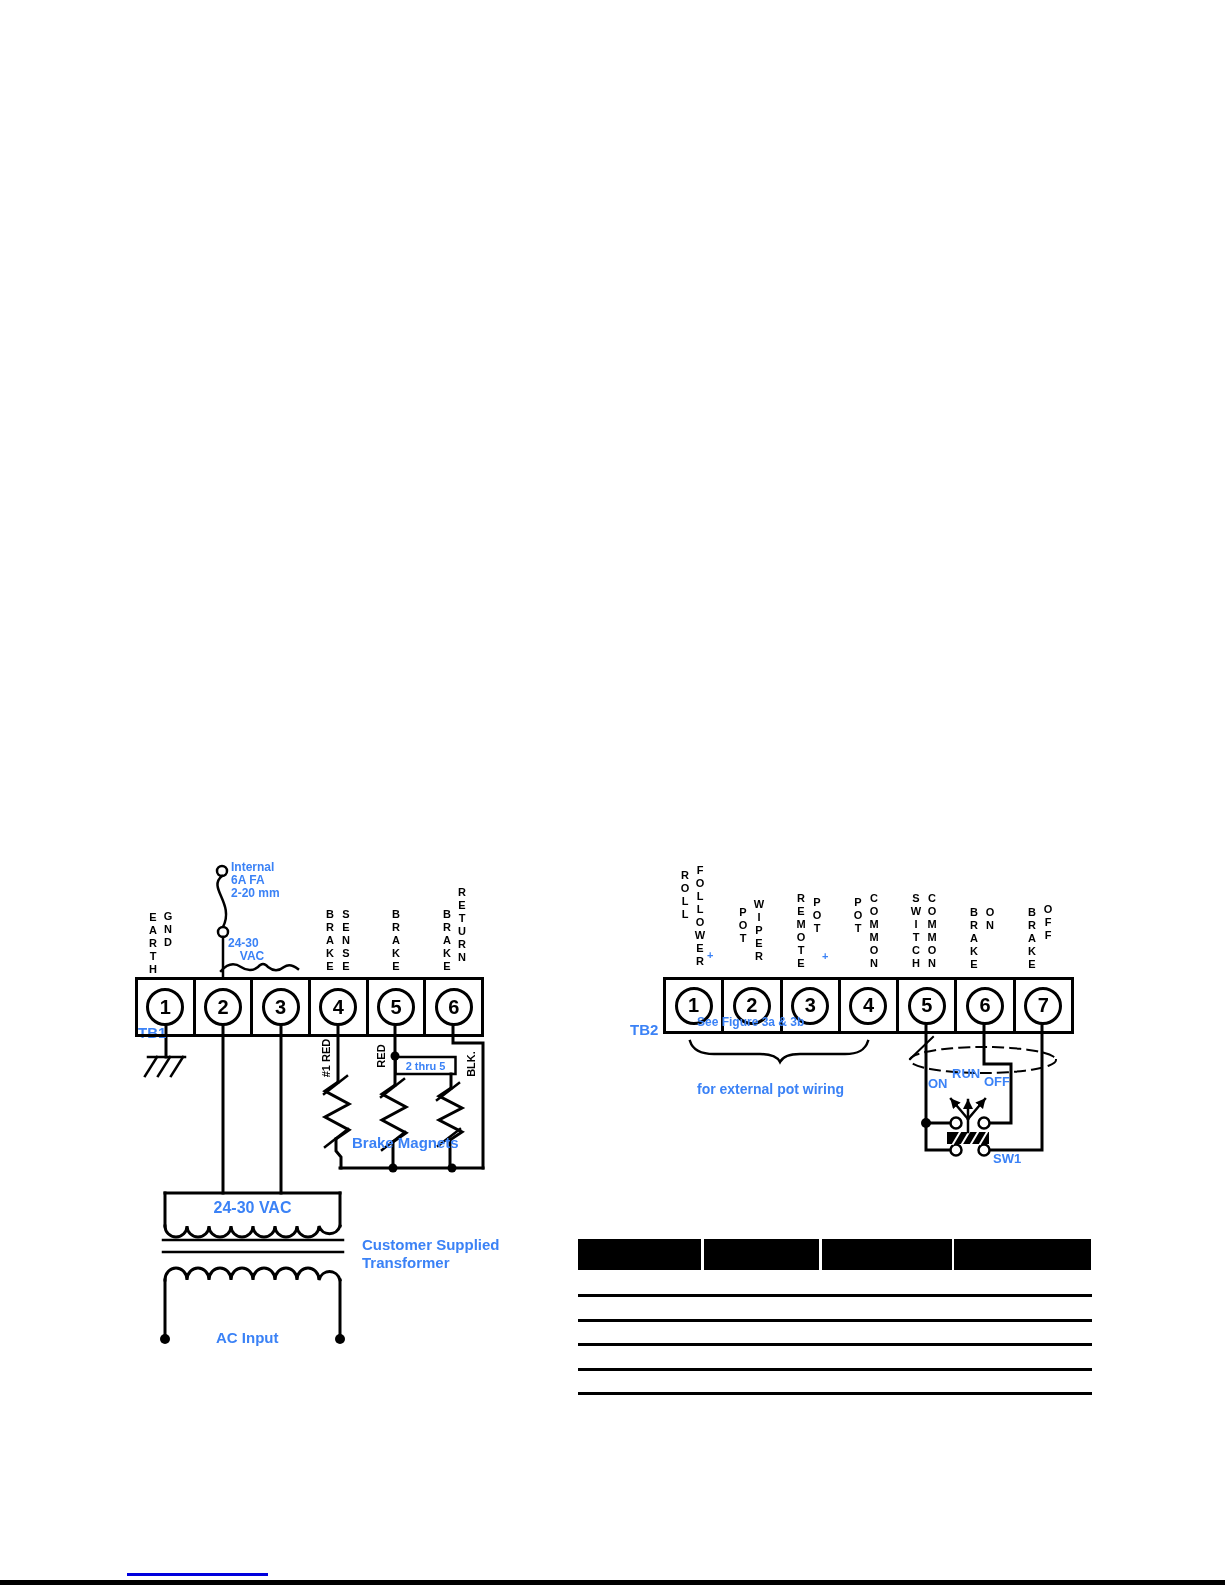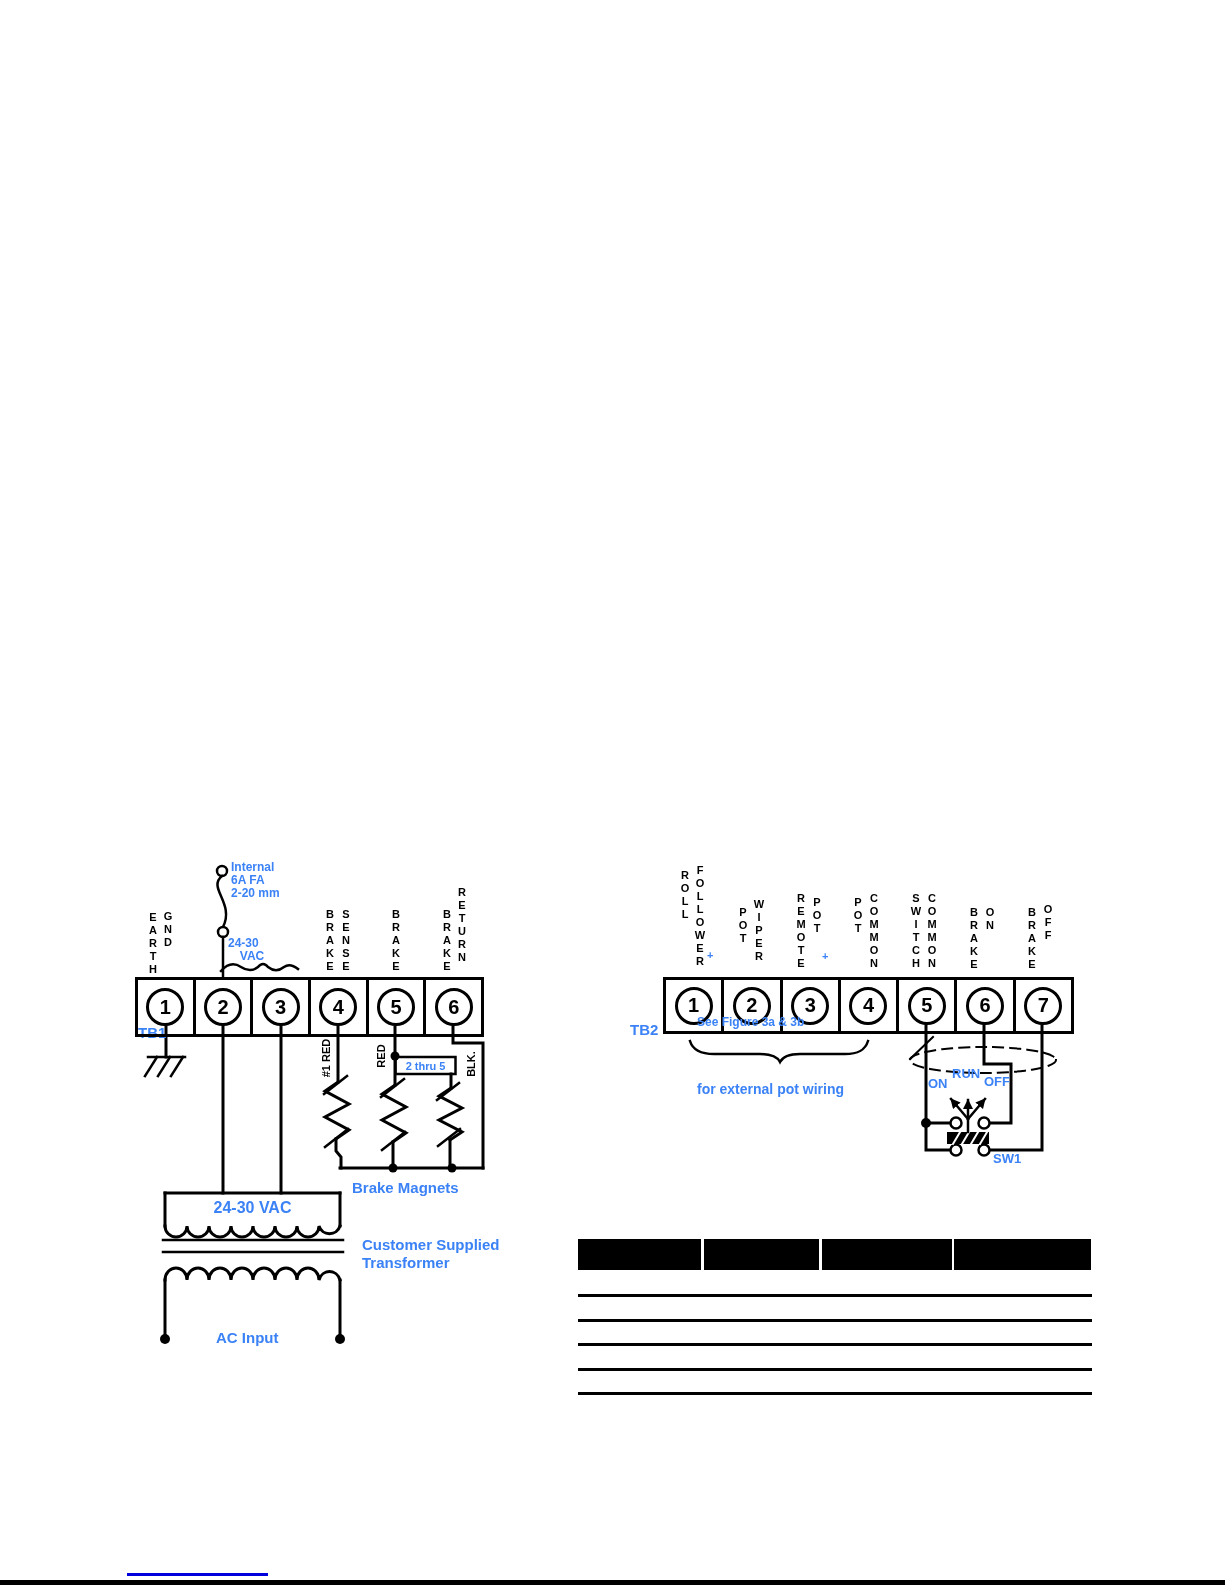--- a/index.html
+++ b/index.html
@@ -171,21 +171,21 @@
   <div class="lbl" style="left:231px; top:886px; font-size:12px;">2-20 mm</div>
 
   <div class="lbl" style="left:228px; top:936px; width:48px; font-size:12px; text-align:left;">24-30</div>
   <div class="lbl" style="left:228px; top:949px; width:48px; font-size:12px; text-align:center;">VAC</div>
 
   <div class="rot" style="left:304px; top:1052px; width:44px; text-align:center;">#1 RED</div>
   <div class="rot" style="left:366px; top:1050px; width:30px; text-align:center;">RED</div>
   <div class="rot" style="left:454px; top:1058px; width:34px; text-align:center;">BLK.</div>
   <div class="lbl" style="left:397px; top:1060px; width:57px; font-size:11px; text-align:center;">2 thru 5</div>
 
-  <div class="lbl" style="left:352px; top:1179px; font-size:15px;">Brake Magnets</div>
+  <div class="lbl" style="left:352px; top:1134px; font-size:15px;">Brake Magnets</div>
   <div class="lbl" style="left:205px; top:1199px; width:95px; font-size:16px; text-align:center;">24-30 VAC</div>
   <div class="lbl" style="left:362px; top:1236px; font-size:15px;">Customer Supplied</div>
   <div class="lbl" style="left:362px; top:1254px; font-size:15px;">Transformer</div>
   <div class="lbl" style="left:216px; top:1329px; font-size:15px;">AC Input</div>
 
   <div class="lbl" style="left:630px; top:1021px; font-size:15px;">TB2</div>
   <div class="tblock" style="left:663px; top:977px; width:411px; height:57px;">
     <div class="tcell">
         <div class="tnum">1</div>
       </div>

